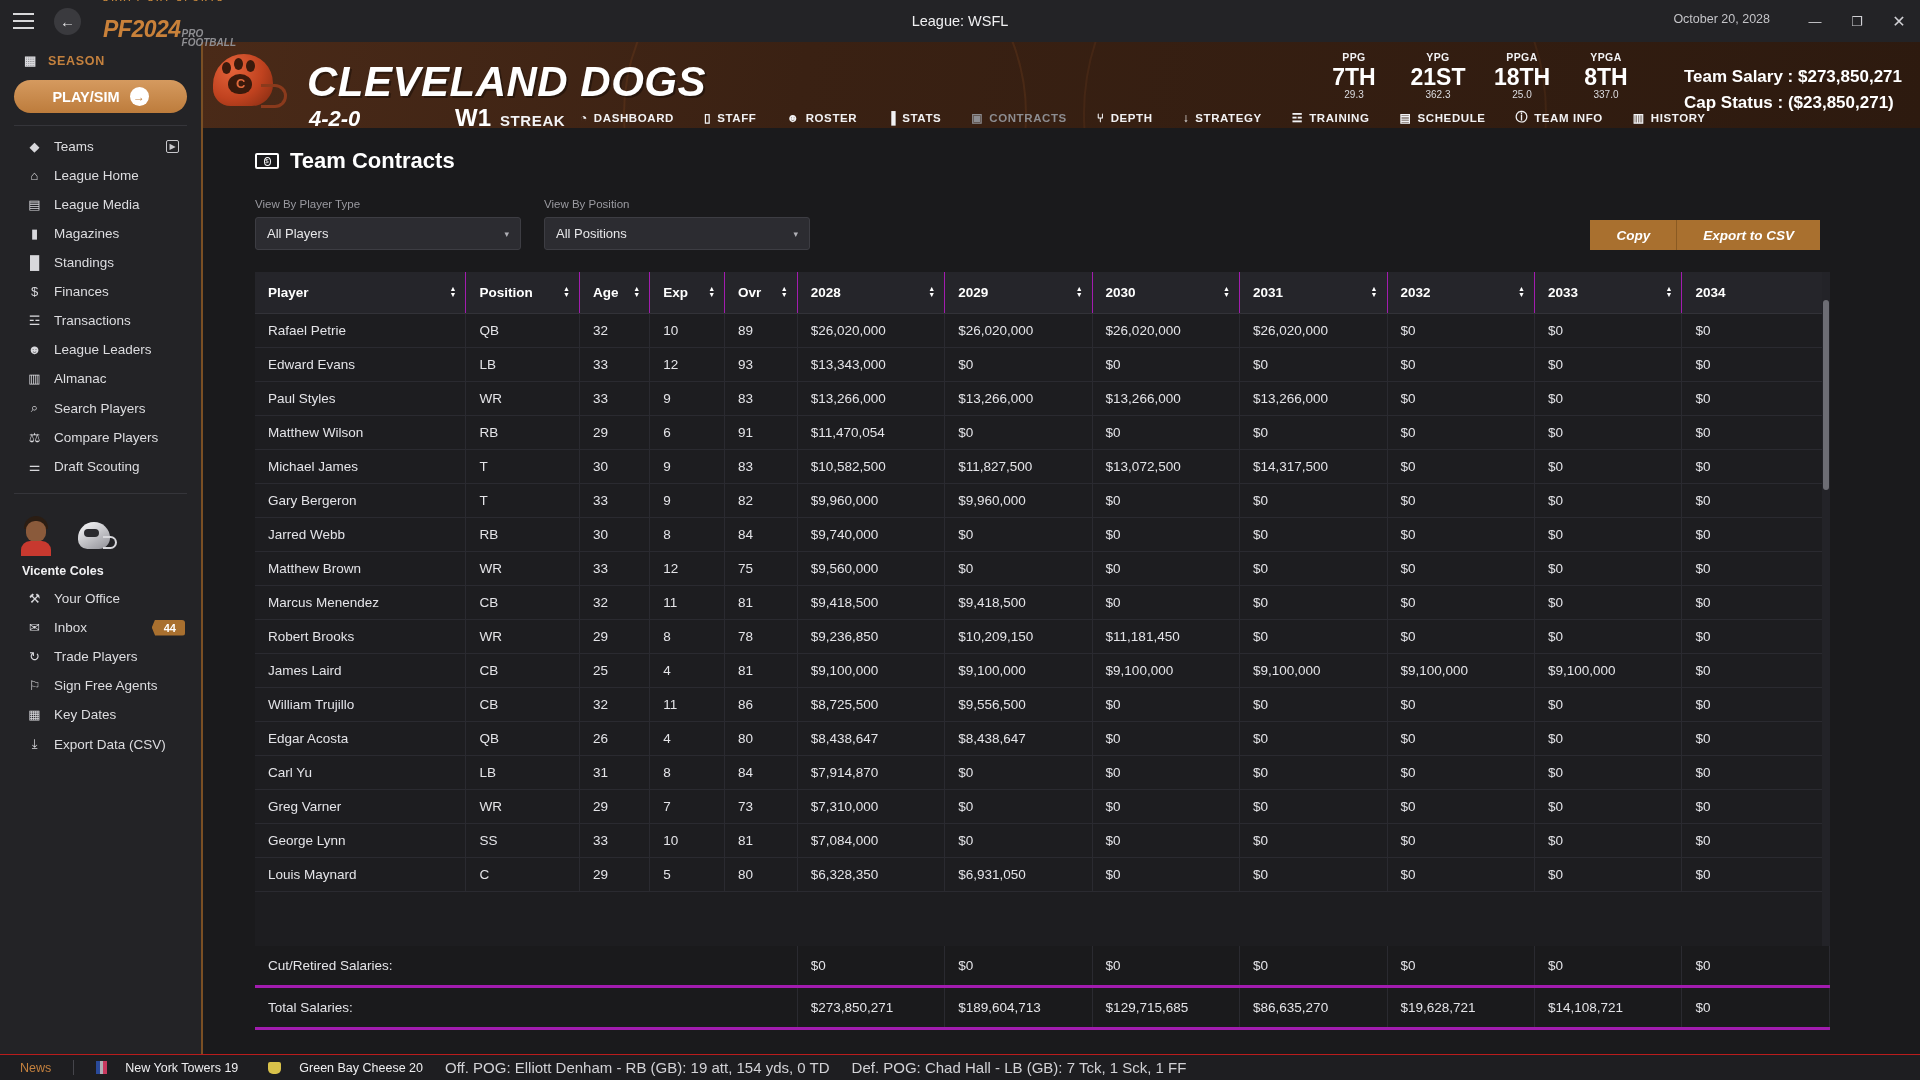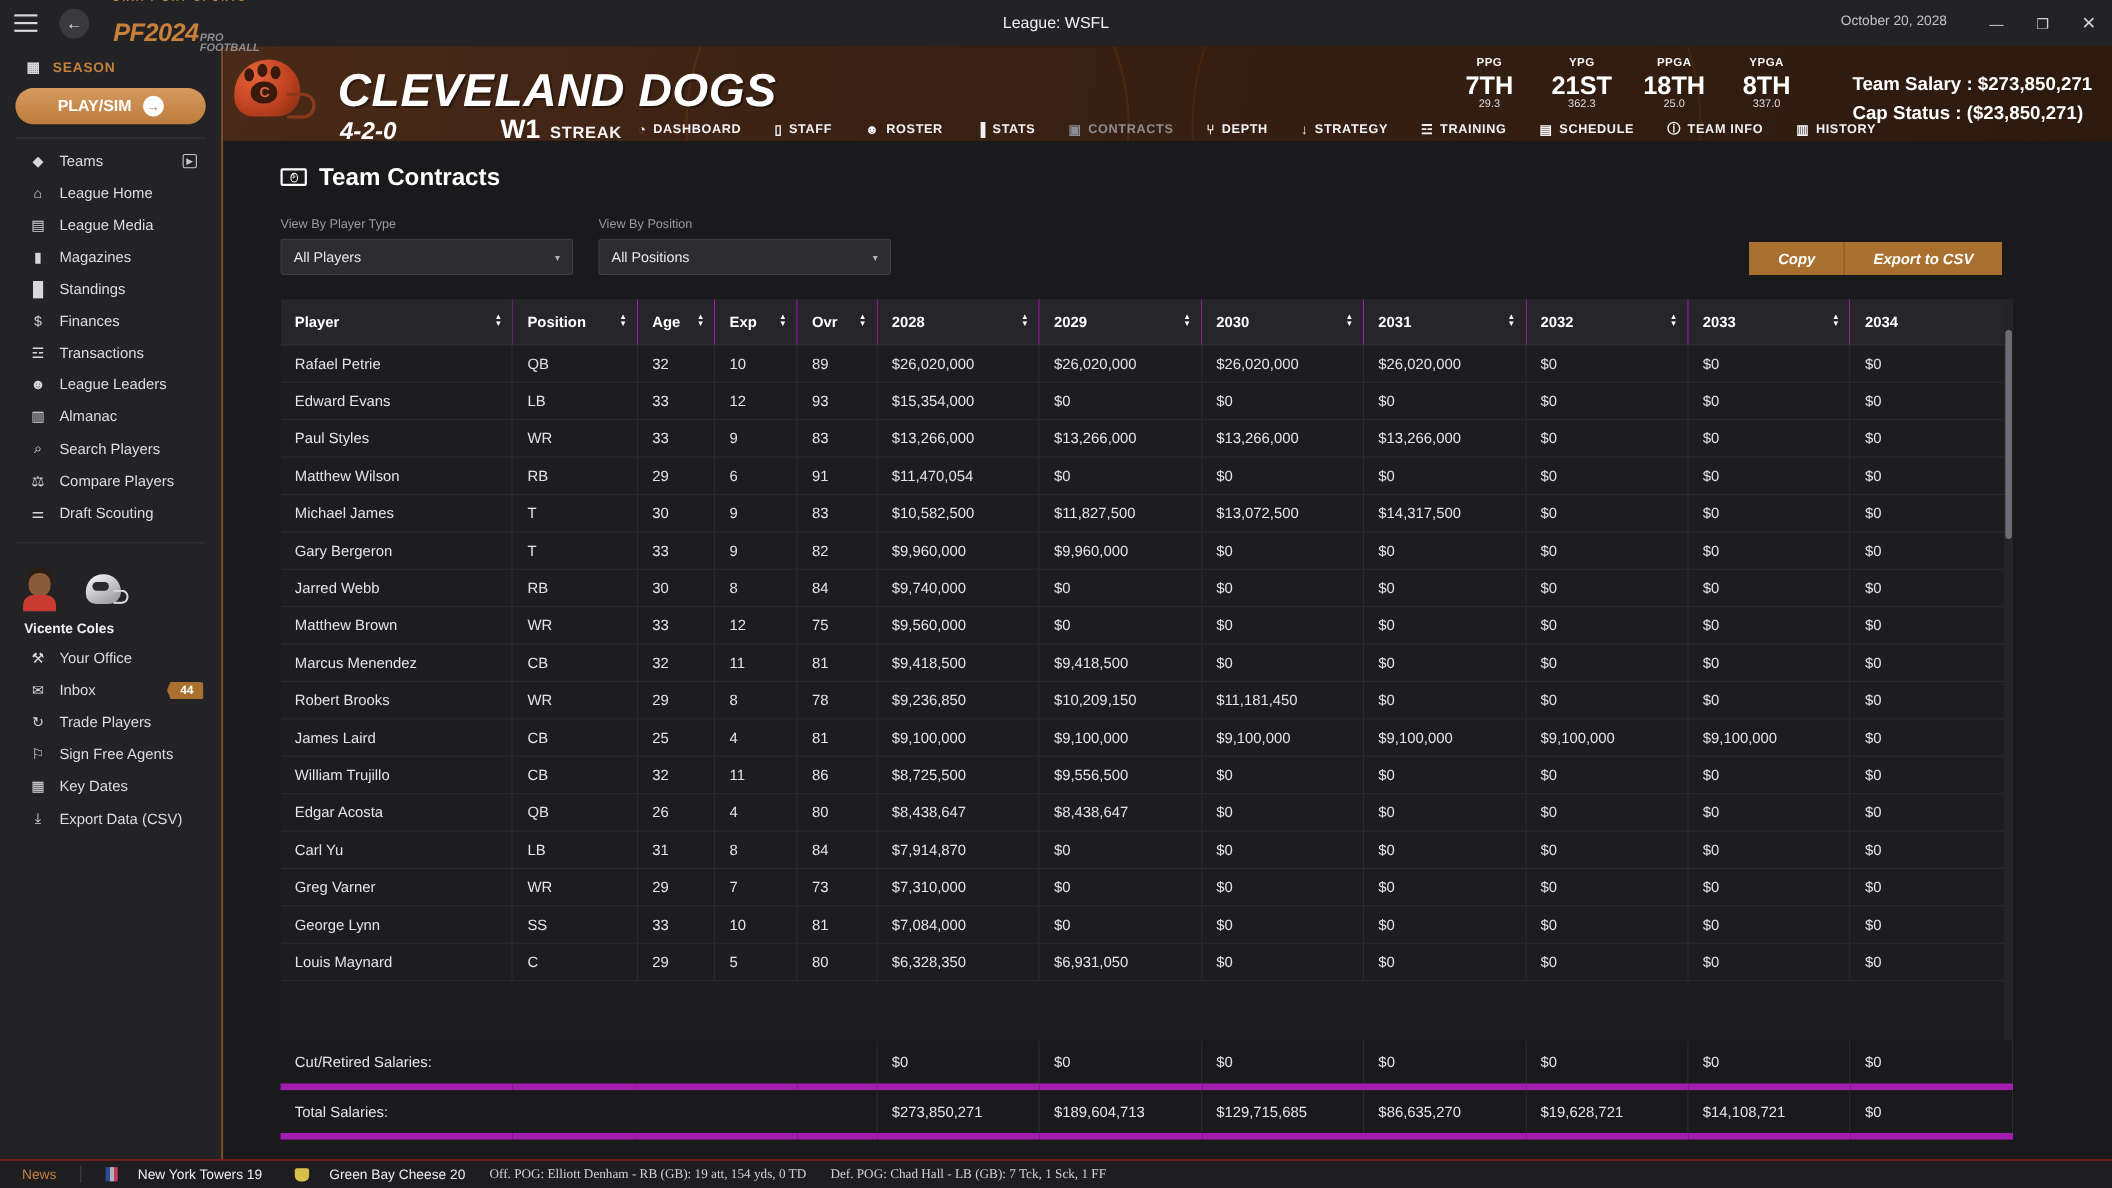--- a/index.html
+++ b/index.html
@@ -284,39 +284,39 @@
   .tbl-scroll .thumb {
     position: absolute; top: 28px; left: 1px; width: 6px; height: 190px;
     background: #6d6d74; border-radius: 3px;
   }
 
   
   .totals { margin: 0 0 0 52px; width: 1575px; }
   .totals table { width: 100%; table-layout: fixed; }
   .totals td {
     font-size: 13.5px; color: #e4e4e8; padding: 12px 10px 12px 13px;
-    border-bottom: 6px solid #a21caf; border-right: 1px solid #2a2a30;
+    border-bottom: 3px solid #a21caf; border-right: 1px solid #2a2a30;
     white-space: nowrap;
   }
   .totals td.lbl-cell { border-right: 1px solid #2a2a30; }
 
   
   .news-bar {
     position: absolute; left: 0; bottom: 0; width: 1920px; height: 26px;
     background: #1e1e21; border-top: 1px solid #b91c1c;
     display: flex; align-items: center; z-index: 40;
   }
   .news-label {
     color: #c4813e; font-size: 12.5px; padding: 0 22px 0 20px;
   }
   .news-div { width: 1px; height: 15px; background: #45454b; }
   .news-items { display: flex; align-items: center; gap: 0px; padding-left: 22px; }
   .news-score { display: flex; align-items: center; gap: 18px; font-size: 12.5px; color: #eeeef0; }
   .news-score .t2 { margin-left: 12px; }
-  .news-detail { font-size: 12px; color: #d2d2d6; margin-left: 22px; font-family: Liberation Serif, serif; }
+  .news-detail { font-size: 15px; color: #d2d2d6; margin-left: 22px; }
   .chip-a { width: 11px; height: 13px; background: linear-gradient(90deg,#2a4a9a 33%,#b0b0b6 33% 66%, #c8395f 66%); }
   .chip-b { width: 13px; height: 12px; background: #d8c14a; border-radius: 2px 2px 5px 5px; }
 </style>
 </head>
 <body>
 
 <div class="titlebar">
   <div class="tb-hamburger">
     <span></span>
       <span></span>
@@ -649,21 +649,21 @@
             <td>$0</td>
             <td>$0</td>
             <td>$0</td>
           </tr>
           <tr>
             <td>Edward Evans</td>
             <td>LB</td>
             <td>33</td>
             <td>12</td>
             <td>93</td>
-            <td>$15,354,000</td>
+            <td>$13,343,000</td>
             <td>$0</td>
             <td>$0</td>
             <td>$0</td>
             <td>$0</td>
             <td>$0</td>
             <td>$0</td>
           </tr>
           <tr>
             <td>Paul Styles</td>
             <td>WR</td>

